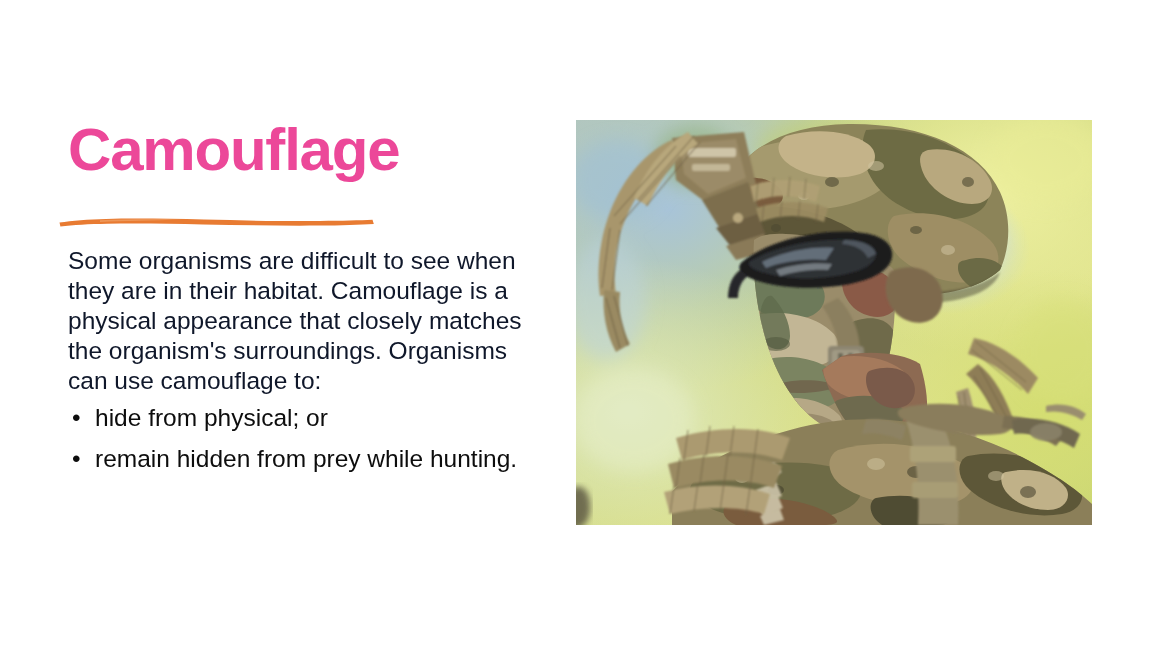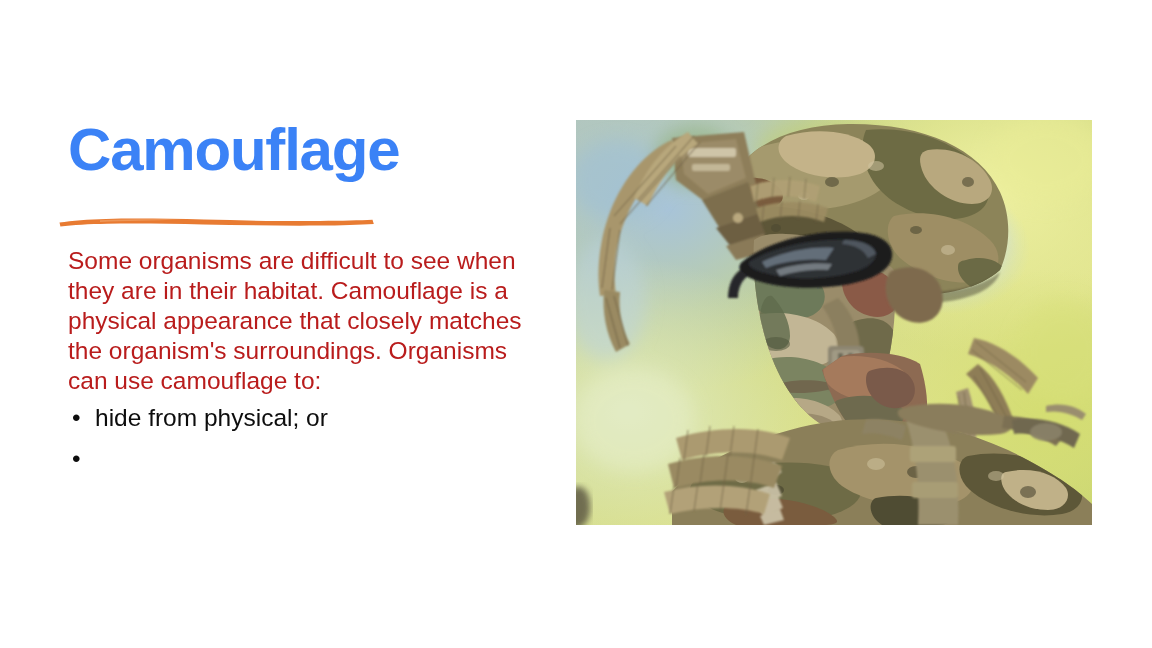--- a/index.html
+++ b/index.html
@@ -28,21 +28,21 @@
   .text-col {
     position: absolute;
     left: 68px;
     top: 118px;
     width: 480px;
   }
 
   .slide-title {
     font-size: 60px;
     font-weight: bold;
-    color: #3b82f6;
+    color: #ec4899;
     letter-spacing: -1.2px;
     line-height: 1.08;
     margin: 0;
     white-space: nowrap;
   }
 
   .title-underline {
     position: absolute;
     left: -10px;
     top: 95px;
@@ -51,21 +51,21 @@
     overflow: visible;
   }
 
   .body-para {
     position: absolute;
     left: 0;
     top: 128px;
     width: 478px;
     font-size: 24.5px;
     line-height: 30px;
-    color: #b91c1c;
+    color: #0f172a;
     margin: 0;
   }
 
   .bullet-list {
     position: absolute;
     left: 0;
     top: 285px;
     width: 480px;
     margin: 0;
     padding: 0;
@@ -135,20 +135,21 @@
 
     <p class="body-para">Some organisms are difficult to see when they are in their habitat. Camouflage is a physical appearance that closely matches the organism's surroundings. Organisms can use camouflage to:</p>
 
     <ul class="bullet-list">
       <li class="bullet-item">
         <span class="bullet-dot">•</span>
         <span>hide from physical; or</span>
       </li>
       <li class="bullet-item">
         <span class="bullet-dot">•</span>
+        <span>remain hidden from prey while hunting.</span>
       </li>
     </ul>
 
   </div>
 
   <div class="photo-frame">
     <svg viewBox="0 0 516 405" xmlns="http://www.w3.org/2000/svg" role="img">
       <title>Soldier in multicam camouflage uniform with green and brown face paint, helmet with camouflage cover and burlap strips, and dark ballistic sunglasses, standing against a blurred green and yellow foliage background</title>
       <defs>
 

